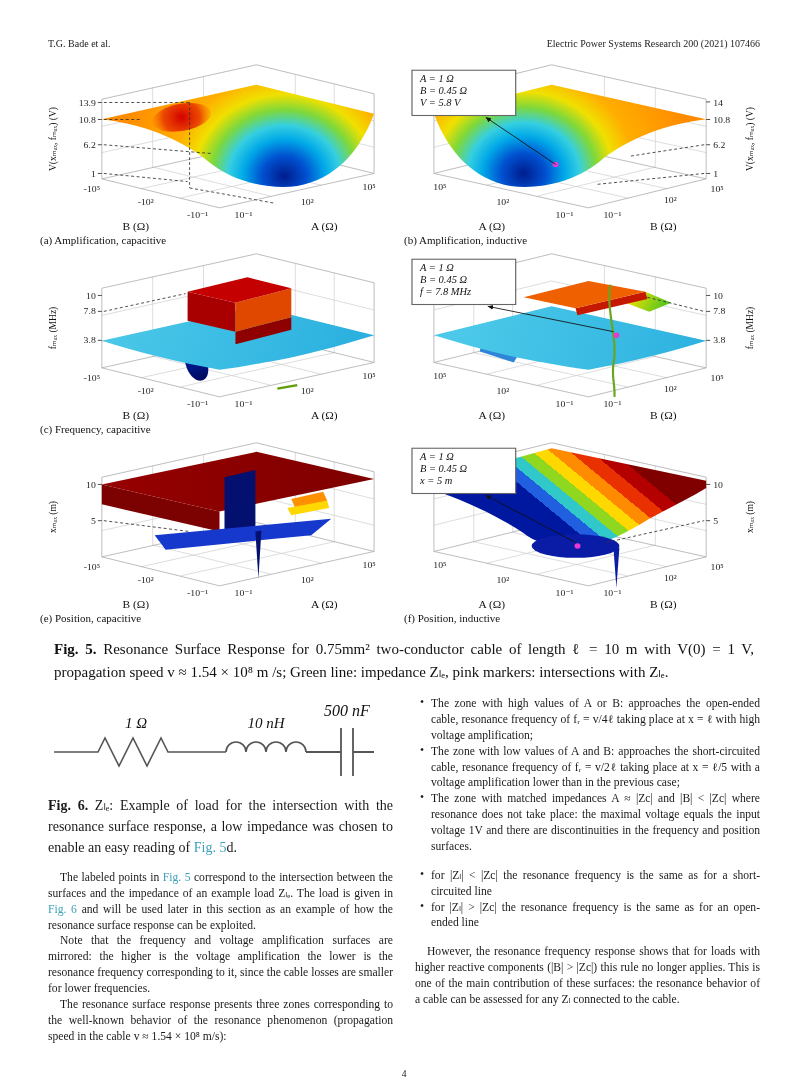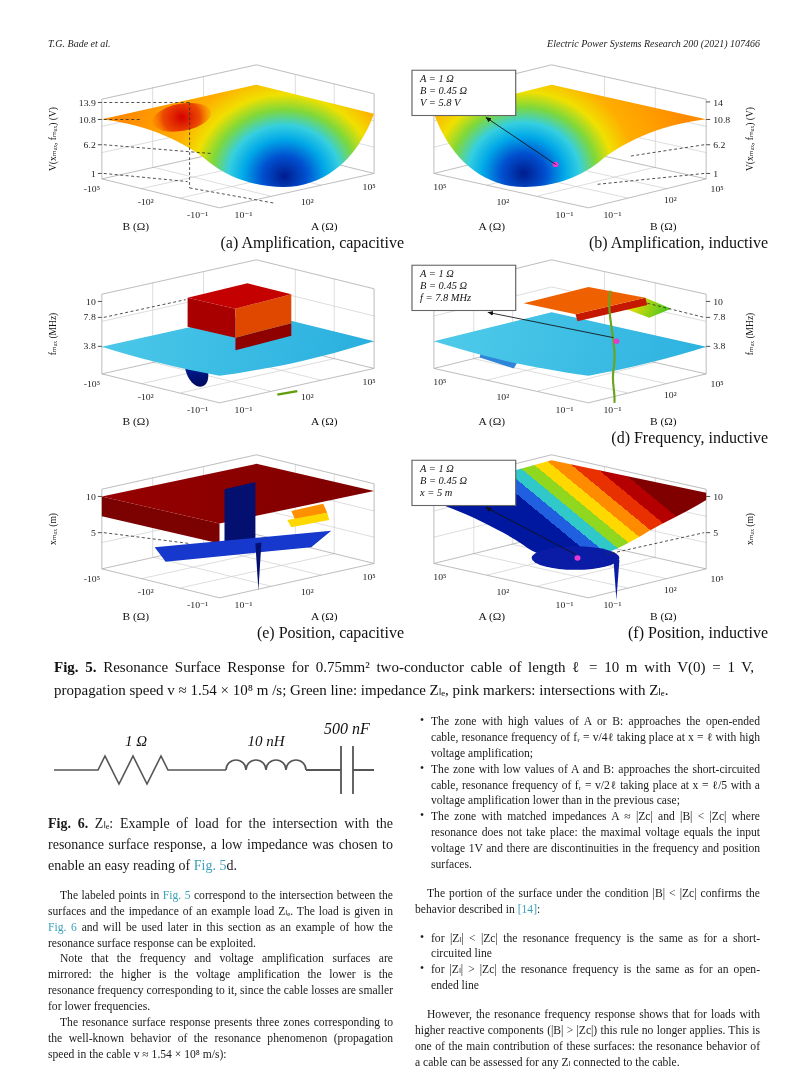--- a/index.html
+++ b/index.html
@@ -1,24 +1,24 @@
 <!DOCTYPE html>
 <html><head>
 <meta charset="utf-8">
 <style>
   html,body{margin:0;padding:0;background:#fff}
   .page{width:808px;height:1080px;background:#fff;position:relative;overflow:hidden;
         font-family:"Liberation Serif","DejaVu Sans",serif;color:#1a1a1a;box-sizing:border-box;
         padding:38px 48px 0}
-  .hdr{display:flex;justify-content:space-between;font-style:italic;font-size:10px;color:#222}
+  .hdr{display:flex;justify-content:space-between;font-size:10px;color:#222}
   .fig5{margin:14px -8px 0;width:728px}
   .pgrid{display:grid;grid-template-columns:364px 364px}
   .pan{margin-bottom:2px}
   svg.p3d{display:block;width:364px;height:172px}
-  .pcap{text-align:right;font-size:16px;color:#111;margin:-1px 0 4px}
+  .pcap{text-align:left;font-size:11px;color:#111;margin:-1px 0 4px}
   svg text{font-family:"Liberation Serif","DejaVu Sans",serif}
   .tk{font-size:9.8px;fill:#222}
   .axl{font-size:11.5px;fill:#111}
   .zl{font-size:10.5px;fill:#111}
   .ann{font-size:10.5px;font-style:italic;fill:#111}
   .f5cap{margin:8px 6px 0;font-size:15px;line-height:1.5;text-align:justify;color:#111}
   .cols{display:flex;gap:22px;margin-top:13px;font-size:11.6px;line-height:1.37;text-align:justify}
   .col{width:345px}
   p{margin:0;text-indent:12px}
   .fig6wrap{margin:4px 0 0;}
@@ -186,20 +186,21 @@
           <text class="tk" x="52" y="142" text-anchor="middle">-10⁵</text>
           <text class="tk" x="106" y="157" text-anchor="middle">-10²</text>
           <text class="tk" x="158" y="171" text-anchor="middle">-10⁻¹</text>
           <text class="tk" x="204" y="171" text-anchor="middle">10⁻¹</text>
           <text class="tk" x="268" y="157" text-anchor="middle">10²</text>
           <text class="tk" x="330" y="140" text-anchor="middle">10⁵</text>
           <text class="axl" x="96" y="184" text-anchor="middle">B (Ω)</text>
           <text class="axl" x="285" y="184" text-anchor="middle">A (Ω)</text>
           <text class="zl" transform="translate(16,84) rotate(-90)" text-anchor="middle">fₘₐₓ (MHz)</text>
         </svg>
+        <div class="pcap">(c) Frequency, capacitive</div>
       </div>
 
       <div class="pan">
         <svg class="p3d" viewBox="0 0 365 190" preserveAspectRatio="none">
           <path d="M264,139 L109,101 M224,149 L69,111 M134,147 L252,115 M83,135 L201,103 M252,115 L252,27 M201,103 L201,15 M303,99 L148,61 M303,70 L148,32 M109,101 L109,13 M70,111 L70,23 M148,61 L30,93 M148,32 L30,64" stroke="#ccc" stroke-width="0.7" fill="none"></path>
           <path d="M303,128 V40 M303,128 L185,160 L30,122 M303,128 L148,90 L30,122 M30,122 V34 M303,40 L148,2 L30,34" stroke="#a8a8a8" stroke-width="0.8" fill="none"></path>
           <path d="M78,96 L120,104 L110,122 L76,110 Z" fill="#2f86d8"></path>
           <path d="M303,98 L148,60 L30,92 C65,104 105,116 140,122 C155,125 170,128 185,130 C225,122 270,110 303,98 Z" fill="url(#gSheet)"></path>
           <path d="M222,56 L242,44 L268,56 L246,66 Z" fill="url(#gYG)"></path>
           <path d="M172,62 L242,44 L244,52 L174,70 Z" fill="#c41800"></path>
@@ -219,21 +220,20 @@
           <text class="tk" x="36" y="140" text-anchor="middle">10⁵</text>
           <text class="tk" x="99" y="157" text-anchor="middle">10²</text>
           <text class="tk" x="161" y="171" text-anchor="middle">10⁻¹</text>
           <text class="tk" x="209" y="171" text-anchor="middle">10⁻¹</text>
           <text class="tk" x="267" y="155" text-anchor="middle">10²</text>
           <text class="tk" x="314" y="142" text-anchor="middle">10⁵</text>
           <text class="axl" x="88" y="184" text-anchor="middle">A (Ω)</text>
           <text class="axl" x="260" y="184" text-anchor="middle">B (Ω)</text>
           <text class="zl" transform="translate(350,84) rotate(-90)" text-anchor="middle">fₘₐₓ (MHz)</text>
         </svg>
-        <div class="pcap">(d) Frequency, inductive</div>
       </div>
 
       <div class="pan">
         <svg class="p3d" viewBox="0 0 365 190" preserveAspectRatio="none">
           <path d="M101,139 L256,101 M141,149 L296,111 M231,147 L113,115 M282,135 L164,103 M113,115 L113,27 M164,103 L164,15 M62,99 L217,61 M62,70 L217,32 M256,101 L256,13 M295,111 L295,23 M217,61 L335,93 M217,32 L335,64" stroke="#ccc" stroke-width="0.7" fill="none"></path>
           <path d="M62,128 V40 M62,128 L180,160 L335,122 M62,128 L217,90 L335,122 M335,122 V34 M62,40 L217,2 L335,34" stroke="#a8a8a8" stroke-width="0.8" fill="none"></path>
           <path d="M62,48 L180,78 L180,100 L62,70 Z" fill="#7c0202"></path>
           <path d="M62,48 L217,12 L335,42 L180,78 Z" fill="url(#gRedE)"></path>
           <path d="M185,40 L216,32 L216,96 L185,104 Z" fill="#041070"></path>
           <path d="M252,64 L284,56 L288,66 L256,74 Z" fill="#ff9000"></path>
@@ -311,21 +311,20 @@
       <p>Note that the frequency and voltage amplification surfaces are mirrored: the higher is the voltage amplification the lower is the resonance frequency corresponding to it, since the cable losses are smaller for lower frequencies.</p>
       <p>The resonance surface response presents three zones corresponding to the well-known behavior of the resonance phenomenon (propagation speed in the cable v ≈ 1.54 × 10⁸ m/s):</p>
     </div>
 
     <div class="col">
       <ul>
         <li>The zone with high values of A or B: approaches the open-ended cable, resonance frequency of fᵣ = v/4ℓ taking place at x = ℓ with high voltage amplification;</li>
         <li>The zone with low values of A and B: approaches the short-circuited cable, resonance frequency of fᵣ = v/2ℓ taking place at x = ℓ/5 with a voltage amplification lower than in the previous case;</li>
         <li>The zone with matched impedances A ≈ |Zc| and |B| &lt; |Zc| where resonance does not take place: the maximal voltage equals the input voltage 1V and there are discontinuities in the frequency and position surfaces.</li>
       </ul>
-      <p class="sp"><span>The portion of the surface under the condition |B| &lt; |Zc| confirms the behavior described in </span><span class="lnk">[14]</span><span>:</span></p>
       <ul class="sp">
         <li>for |Zₗ| &lt; |Zc| the resonance frequency is the same as for a short-circuited line</li>
         <li>for |Zₗ| &gt; |Zc| the resonance frequency is the same as for an open-ended line</li>
       </ul>
       <p class="sp">However, the resonance frequency response shows that for loads with higher reactive components (|B| &gt; |Zc|) this rule no longer applies. This is one of the main contribution of these surfaces: the resonance behavior of a cable can be assessed for any Zₗ connected to the cable.</p>
     </div>
 
   </div>
 
   <div class="pgno">4</div>

